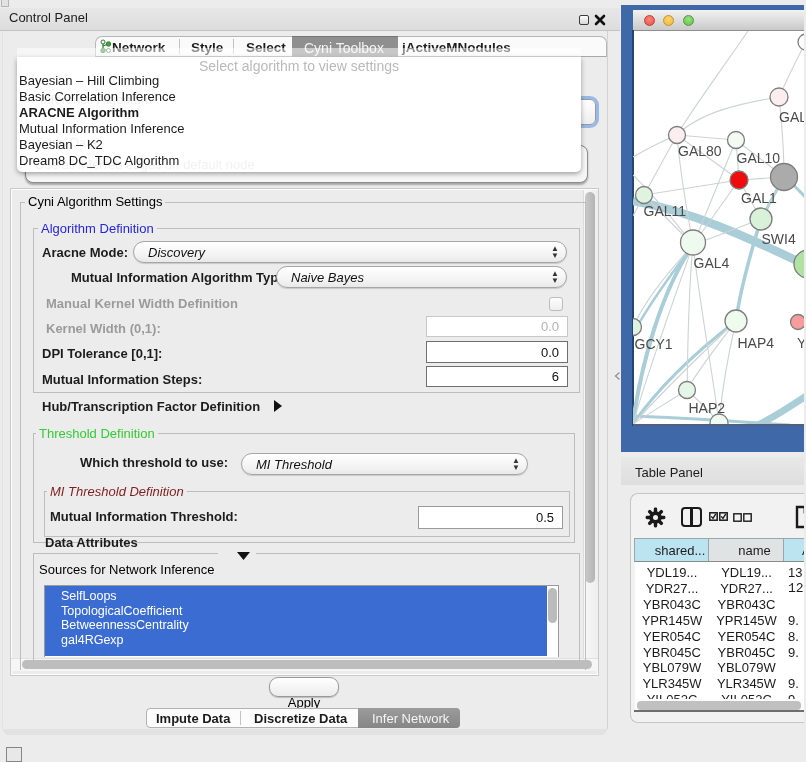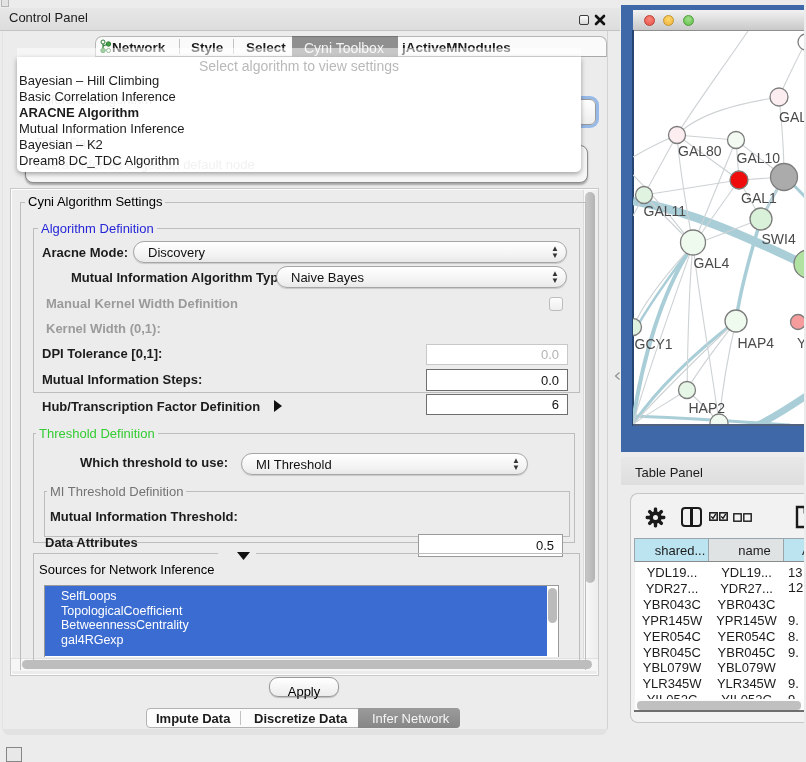--- a/index.html
+++ b/index.html
@@ -5,24 +5,24 @@
 * { margin:0; padding:0; box-sizing:border-box; }
 html,body { width:806px; height:762px; overflow:hidden; }
 body { font-family:"Liberation Sans", sans-serif; background:#ececec; }
 #stage { position:relative; width:804px; height:762px; overflow:hidden; }
 .abs { position:absolute; }
 .lbl { position:absolute; font-size:13px; color:#1c1c1c; white-space:nowrap; }
 .b { font-weight:bold; }
 .gray { color:#9b9b9b; }
 .combo { position:absolute; border:1px solid #a6a6a6; border-radius:11px;
   background:linear-gradient(#ffffff,#f2f2f2 70%,#e8e8e8); box-shadow:0 1px 1px rgba(0,0,0,0.15);
-  font-size:13px; color:#111; }
+  font-size:13px; color:#111;font-style:italic; }
 .combo .ar { position:absolute; right:7px; top:3px; font-size:8px; color:#333; line-height:7px; }
 .tf { position:absolute; background:#fff; border:1px solid #989898; font-size:13px; color:#111;
-  text-align:right;margin-top:28px; }
+  text-align:right; }
 .grp { position:absolute; border:1px solid #bdbdbd; }
 .grplbl { position:absolute; background:#ececec; padding:0 3px; font-size:13px; white-space:nowrap; }
 </style>
 </head>
 <body>
 <div id="stage">
 
   <div class="abs" style="left:1px;top:0;width:8px;height:7px;border:1px solid #b5b5b5;border-top:none;background:#e3e3e3;"></div>
 
   <div class="abs" style="left:0;top:8px;width:620px;height:23px;background:linear-gradient(#e7e7e7,#dddddd);border-bottom:1px solid #c3c3c3;"></div>
@@ -108,40 +108,40 @@
 
   <div class="grp" style="left:33px;top:433px;width:542px;height:110px;"></div>
   <div class="grplbl" style="left:36px;top:426px;color:#33cc33;">Threshold Definition</div>
   <div class="lbl b" style="left:80px;top:455px;">Which threshold to use:</div>
   <div class="combo" style="left:241px;top:453px;width:287px;height:22px;">
       <span style="position:absolute;left:14px;top:3px;">MI Threshold</span>
       <span class="ar">▲<br>▼</span>
     </div>
 
   <div class="grp" style="left:44px;top:491px;width:526px;height:46px;"></div>
-  <div class="grplbl" style="left:47px;top:484px;color:#737373;">MI Threshold Definition</div>
+  <div class="grplbl" style="left:47px;top:484px;color:#7f1d1d;font-style:italic;">MI Threshold Definition</div>
   <div class="lbl b" style="left:50px;top:509px;text-align:right;">Mutual Information Threshold:</div>
   <div class="tf" style="left:418px;top:506px;width:145px;height:23px;border-color:#9a9a9a;padding:3px 8px 0 0;">0.5</div>
 
   <div class="grp" style="left:33px;top:553px;width:547px;height:110px;border-bottom:none;"></div>
   <div class="grplbl" style="left:36px;top:546px;margin-top:16px;">Sources for Network Inference</div>
   <div class="abs" style="left:218px;top:548px;width:38px;height:11px;background:#ececec;"></div>
     <svg class="abs" style="left:236px;top:550px;" width="15" height="11" viewBox="0 0 15 11">
       <path d="M1 2 L14 2 L7.5 10 Z" fill="#111"></path>
     </svg>
   <div class="lbl b" style="left:45px;top:535px;">Data Attributes</div>
   <div class="abs" style="left:44px;top:585px;width:515px;height:72px;background:#ffffff;border:1px solid #9a9a9a;border-bottom:none;"></div>
   <div class="abs" style="left:45px;top:586px;width:502px;height:70px;background:#3b6cd1;"></div>
   <div class="lbl" style="left:61px;top:589px;color:#ffffff;font-size:12.5px;">SelfLoops</div>
   <div class="lbl" style="left:61px;top:603.5px;color:#ffffff;font-size:12.5px;">TopologicalCoefficient</div>
   <div class="lbl" style="left:61px;top:618px;color:#ffffff;font-size:12.5px;">BetweennessCentrality</div>
   <div class="lbl" style="left:61px;top:632.5px;color:#ffffff;font-size:12.5px;">gal4RGexp</div>
   <div class="abs" style="left:548px;top:588px;width:9px;height:35px;background:#bbbbbb;border-radius:4.5px;"></div>
 
-  <div class="abs" style="left:269px;top:677px;width:70px;height:20px;background:linear-gradient(#ffffff,#ececec);border:1px solid #999999;border-radius:9px;box-shadow:0 1px 1px rgba(0,0,0,0.2);text-align:center;font-size:13px;padding-top:6px;">Apply</div>
+  <div class="abs" style="left:269px;top:677px;width:70px;height:20px;background:linear-gradient(#ffffff,#ececec);border:1px solid #999999;border-radius:9px;box-shadow:0 1px 1px rgba(0,0,0,0.2);text-align:center;font-size:13px;padding-top:17px;">Apply</div>
 
   <div class="abs" style="left:3px;top:729px;width:604px;height:6px;background:#e2e2e2;border-radius:0 0 8px 8px;"></div>
 
   <div class="abs" style="left:146px;top:708px;width:314px;height:20px;background:#fcfcfc;border:1px solid #b2b2b2;border-radius:4px;"></div>
   <div class="lbl b" style="left:156px;top:711px;">Impute Data</div>
   <div class="abs" style="left:240px;top:711px;width:1px;height:14px;background:#c2c2c2;"></div>
   <div class="lbl b" style="left:254px;top:711px;">Discretize Data</div>
   <div class="abs" style="left:358px;top:708px;width:102px;height:20px;background:linear-gradient(#9b9b9b,#868686);border-radius:0 4px 4px 0;"></div>
   <div class="lbl" style="left:372px;top:711px;color:#f5f5f5;">Infer Network</div>
 

